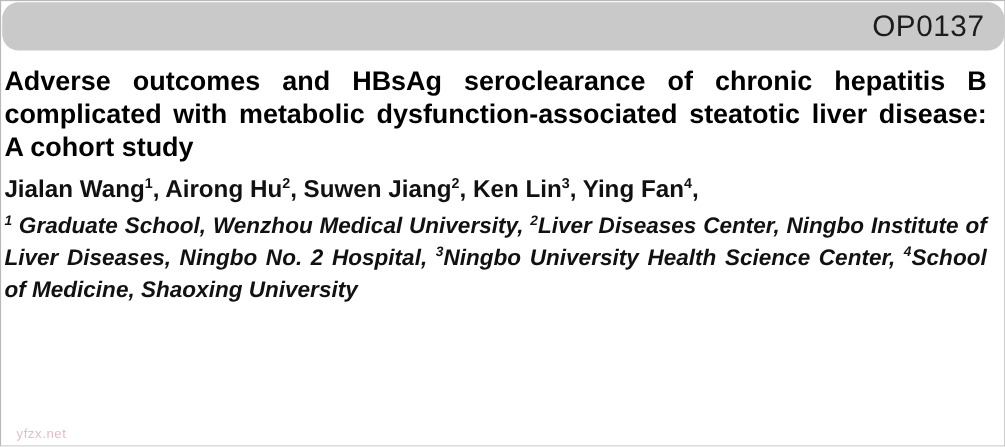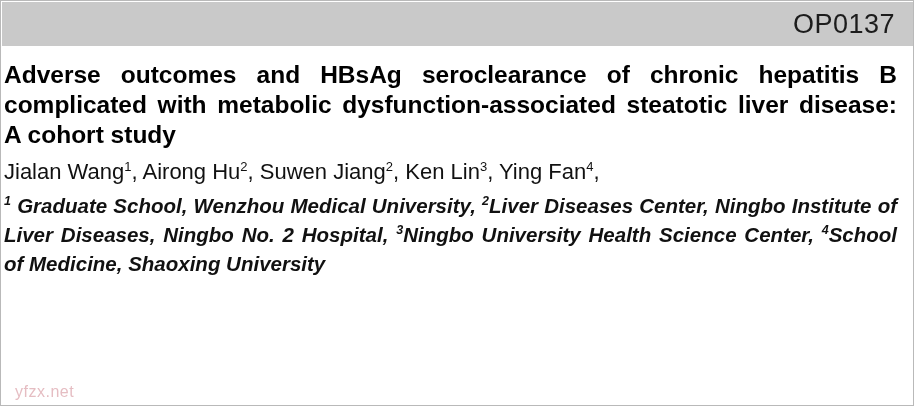--- a/index.html
+++ b/index.html
@@ -25,20 +25,21 @@
   .header-bar {
     position: absolute;
     left: 1px;
     top: 1px;
     width: 911px;
     height: 44px;
     background: #c9c9c9;
     display: flex;
     align-items: center;
     justify-content: flex-end;
+    border-radius: 15px;
   }
   .header-code {
     font-size: 27px;
     color: #1c1c1c;
     letter-spacing: 0.5px;
     padding-right: 18px;
     font-family: "Liberation Sans", sans-serif;
   }
   .content {
     position: absolute;
@@ -57,20 +58,21 @@
     text-align-last: left;
     letter-spacing: 0px;
     margin: 0 0 6px 0;
   }
   .authors {
     font-size: 22px;
     color: #111111;
     line-height: 31px;
     margin: 2px 0 4px 0;
     letter-spacing: 0px;
+    font-weight: bold;
   }
   .authors sup {
     font-size: 13px;
     vertical-align: super;
     line-height: 0;
   }
   .affiliations {
     font-size: 20.5px;
     font-style: italic;
     color: #111111;
@@ -84,21 +86,21 @@
   .affiliations sup {
     font-size: 12.5px;
     vertical-align: super;
     line-height: 0;
     font-style: italic;
   }
   .watermark {
     position: absolute;
     left: 14px;
     bottom: 4px;
-    font-size: 16px;
+    font-size: 12px;
     color: #e3b6bc;
     font-family: "Liberation Sans", sans-serif;
     letter-spacing: 0.5px;
     opacity: 0.9;
     pointer-events: none;
   }
 </style>
 </head>
 <body>
 

